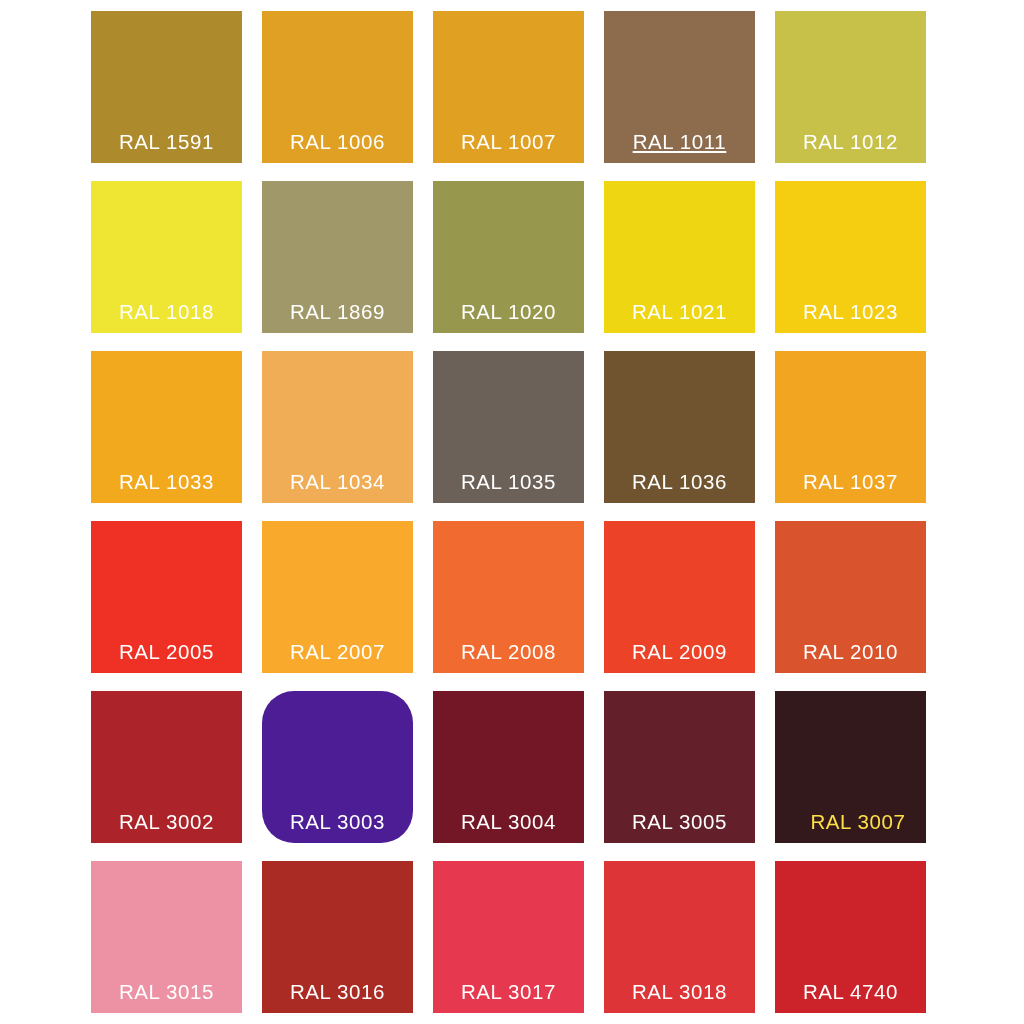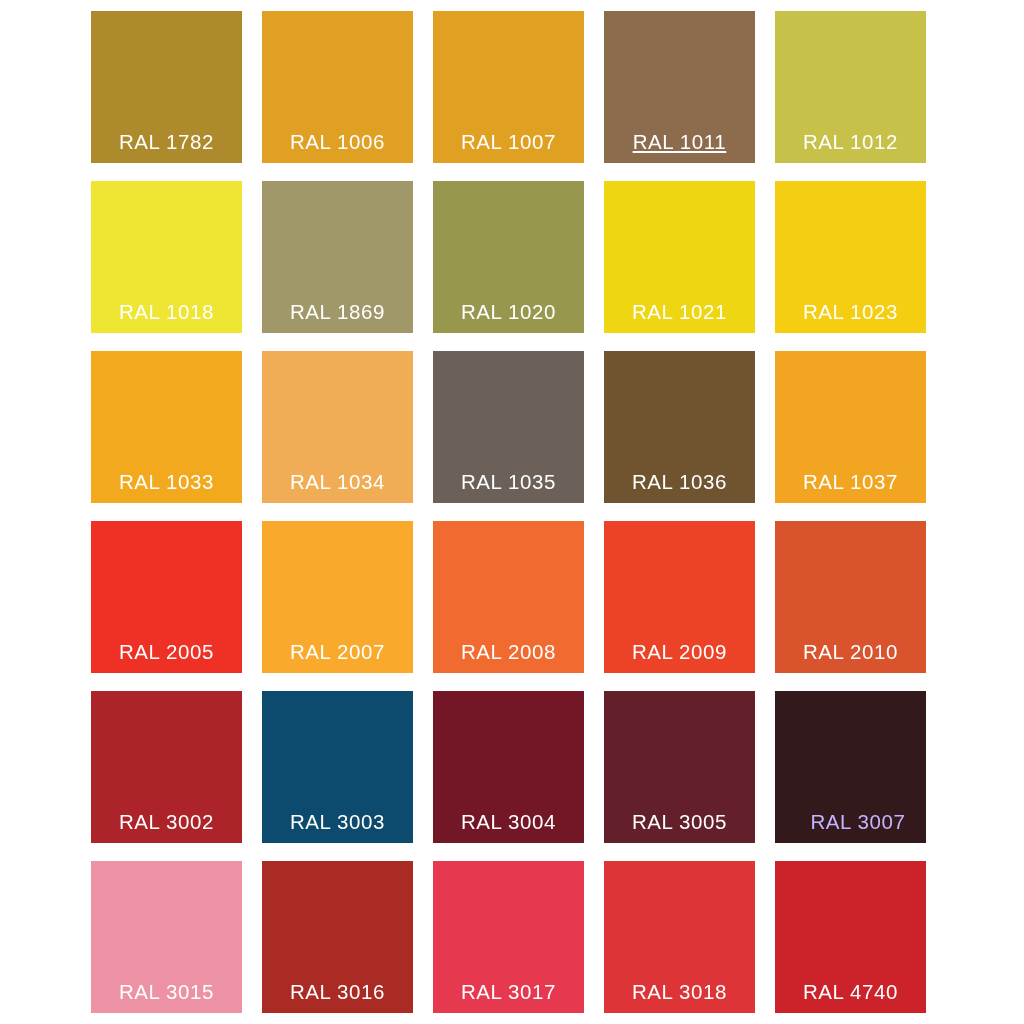--- a/index.html
+++ b/index.html
@@ -50,21 +50,21 @@
     letter-spacing: 0.6px;
     line-height: 1;
     white-space: nowrap;
   }
 </style>
 </head>
 <body style="background: rgb(255, 255, 255);">
 
 <div id="swatch-grid">
     <div class="swatch" style="background: rgb(173, 138, 43);">
-      <span class="swatch-label" style="color: rgb(255, 255, 255);">RAL 1782</span>
+      <span class="swatch-label" style="color: rgb(255, 255, 255);">RAL 1591</span>
     </div>
     <div class="swatch" style="background: rgb(224, 160, 36); padding-left: 24px;">
       <span class="swatch-label" style="color: rgb(255, 255, 255);">RAL 1006</span>
     </div>
     <div class="swatch" style="background: rgb(224, 160, 33);">
       <span class="swatch-label" style="color: rgb(255, 255, 255);">RAL 1007</span>
     </div>
     <div class="swatch" style="background: rgb(141, 107, 77);">
       <span class="swatch-label" style="color: rgb(255, 255, 255); text-decoration: underline;">RAL 1011</span>
     </div>
@@ -112,31 +112,31 @@
     </div>
     <div class="swatch" style="background: rgb(236, 67, 40);">
       <span class="swatch-label" style="color: rgb(255, 255, 255);">RAL 2009</span>
     </div>
     <div class="swatch" style="background: rgb(217, 83, 44);">
       <span class="swatch-label" style="color: rgb(255, 255, 255);">RAL 2010</span>
     </div>
     <div class="swatch" style="background: rgb(172, 36, 41); padding-left: 20px;">
       <span class="swatch-label" style="color: rgb(255, 255, 255);">RAL 3002</span>
     </div>
-    <div class="swatch" style="background: #0c4a6e;">
+    <div class="swatch" style="background: #4c1d95; border-radius: 32px;">
       <span class="swatch-label" style="color: rgb(255, 255, 255);">RAL 3003</span>
     </div>
     <div class="swatch" style="background: rgb(115, 22, 38);">
       <span class="swatch-label" style="color: rgb(255, 255, 255);">RAL 3004</span>
     </div>
     <div class="swatch" style="background: rgb(99, 32, 42);">
       <span class="swatch-label" style="color: rgb(255, 255, 255);">RAL 3005</span>
     </div>
     <div class="swatch" style="background: rgb(51, 25, 28);">
-      <span class="swatch-label" style="color: #c4b5fd; padding-left: 15px;">RAL 3007</span>
+      <span class="swatch-label" style="color: #fde047; padding-left: 15px;">RAL 3007</span>
     </div>
     <div class="swatch" style="background: rgb(236, 146, 164);">
       <span class="swatch-label" style="color: rgb(255, 255, 255);">RAL 3015</span>
     </div>
     <div class="swatch" style="background: rgb(170, 43, 35);">
       <span class="swatch-label" style="color: rgb(255, 255, 255);">RAL 3016</span>
     </div>
     <div class="swatch" style="background: rgb(230, 57, 80);">
       <span class="swatch-label" style="color: rgb(255, 255, 255);">RAL 3017</span>
     </div>

